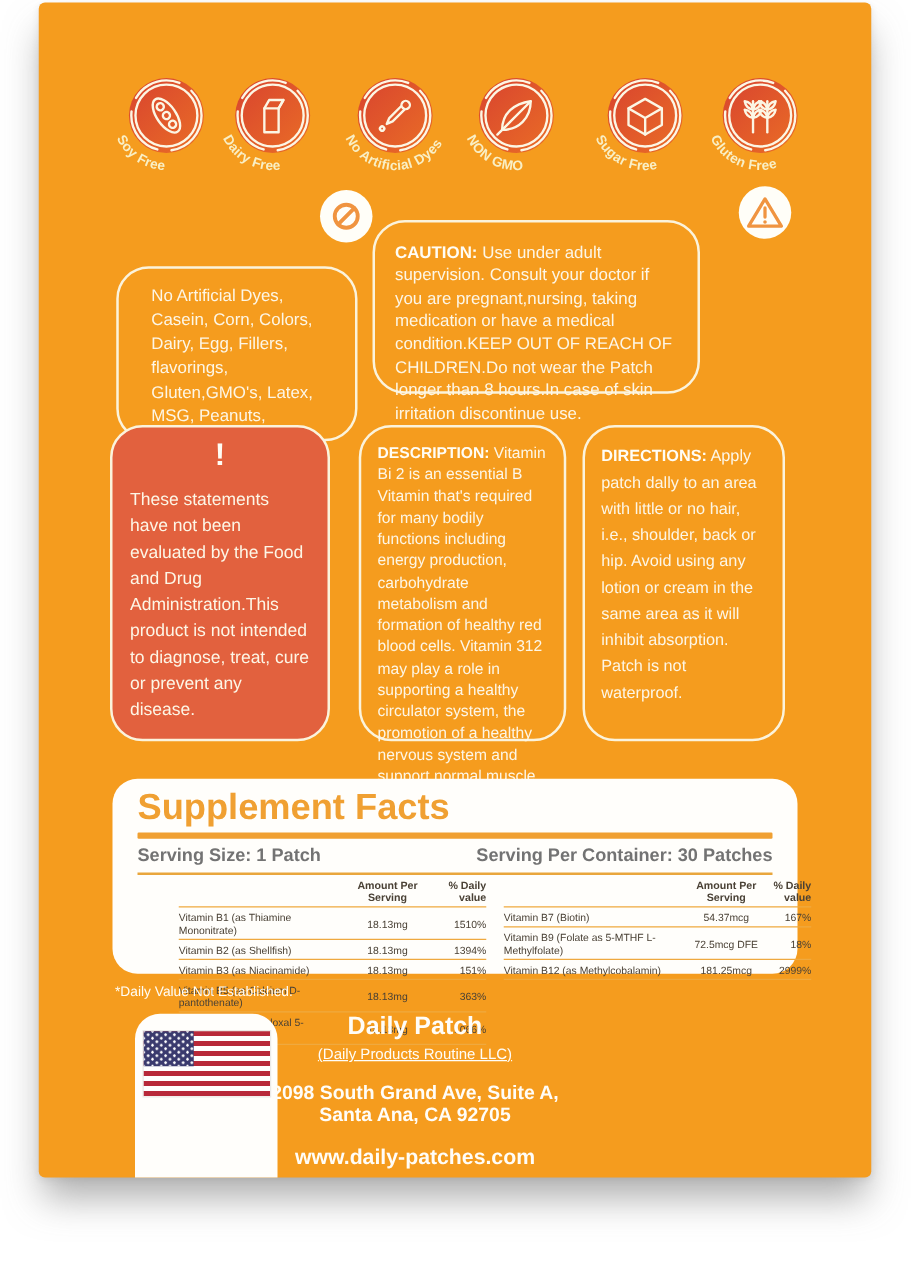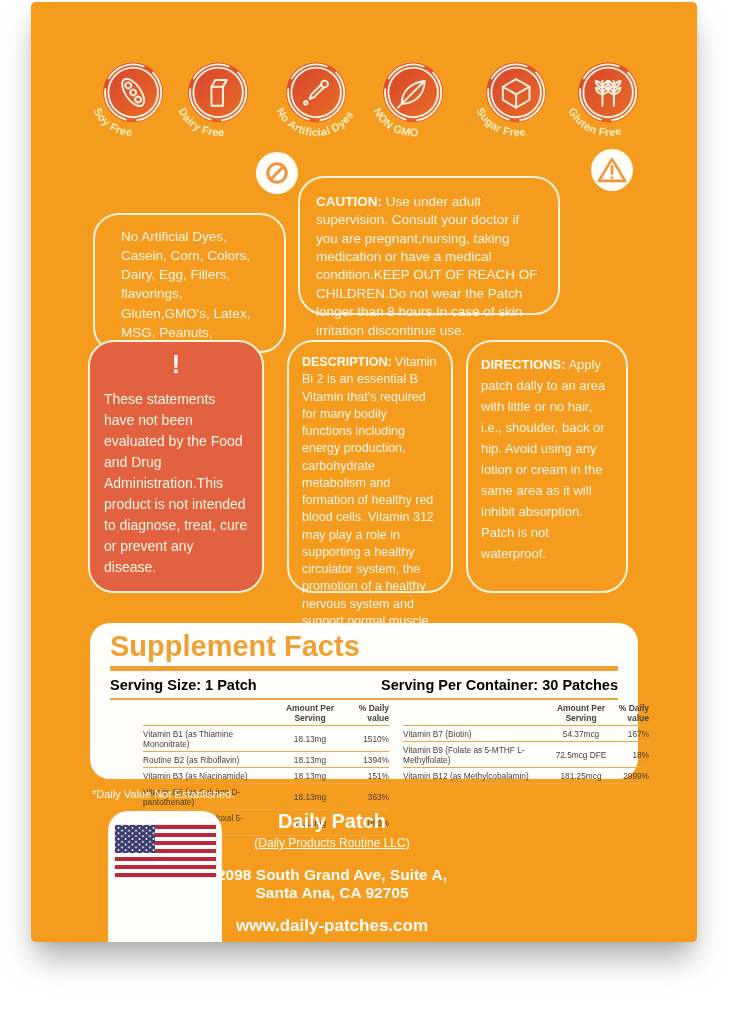--- a/index.html
+++ b/index.html
@@ -32,21 +32,21 @@
   .excl{ text-align:center;color:#FFFDF5;font-size:25px;font-weight:700;line-height:1;margin:10px 0 12px;}
   
   .panel{
     position:absolute;left:59px;top:621px;width:548px;height:156px;
     background:#FFFEFB;border-radius:20px;box-sizing:border-box;
     padding:8px 20px 6px;color:#4A4135;
   }
   .sf-title{font-size:29px;font-weight:700;color:#F0A032;line-height:1.08;}
   .rule-thick{height:5px;background:#F0A032;margin:4px 0 6px;border-radius:1px;}
   .rule-thin{height:2px;background:#E9A63C;margin:5px 0 0;}
-  .serving{display:flex;justify-content:space-between;font-size:14.5px;font-weight:700;color:#000000;}
+  .serving{display:flex;justify-content:space-between;font-size:14.5px;font-weight:700;color:#737373;}
   .cols{display:flex;gap:14px;margin-left:33px;}
   .tbl{flex:1;}
   .trow,.thead{display:grid;align-items:center;border-bottom:1.4px solid #EFA93F;padding:2.5px 0;}
   .tbl-l .trow,.tbl-l .thead{grid-template-columns:136px 62px 48px;}
   .tbl-r .trow,.tbl-r .thead{grid-template-columns:148px 60px 38px;}
   .thead{font-weight:700;font-size:8.5px;border-bottom-width:1.6px;padding:3px 0 2px;}
   .trow{font-size:8.3px;}
   .c-amt{text-align:center;}
   .c-dv{text-align:right;}
   .footnote{position:absolute;left:61px;top:786px;font-size:11px;color:#FFFDF5;}
@@ -236,21 +236,21 @@
           <span></span>
           <span class="c-amt">Amount Per Serving</span>
           <span class="c-dv">% Daily value</span>
         </div>
         <div class="trow">
           <span>Vitamin B1 (as Thiamine Mononitrate)</span>
           <span class="c-amt">18.13mg</span>
           <span class="c-dv">1510%</span>
         </div>
         <div class="trow">
-          <span>Routine B2 (as Riboflavin)</span>
+          <span>Vitamin B2 (as Shellfish)</span>
           <span class="c-amt">18.13mg</span>
           <span class="c-dv">1394%</span>
         </div>
         <div class="trow">
           <span>Vitamin B3 (as Niacinamide)</span>
           <span class="c-amt">18.13mg</span>
           <span class="c-dv">151%</span>
         </div>
         <div class="trow">
           <span>Vitamin B5 (as Calcium D-pantothenate)</span>

